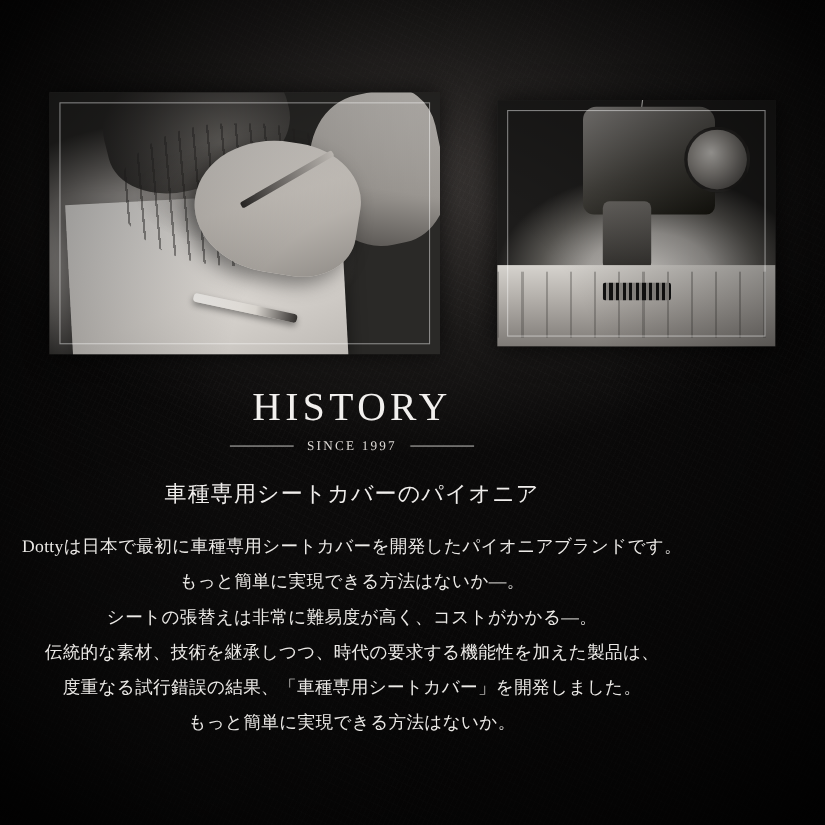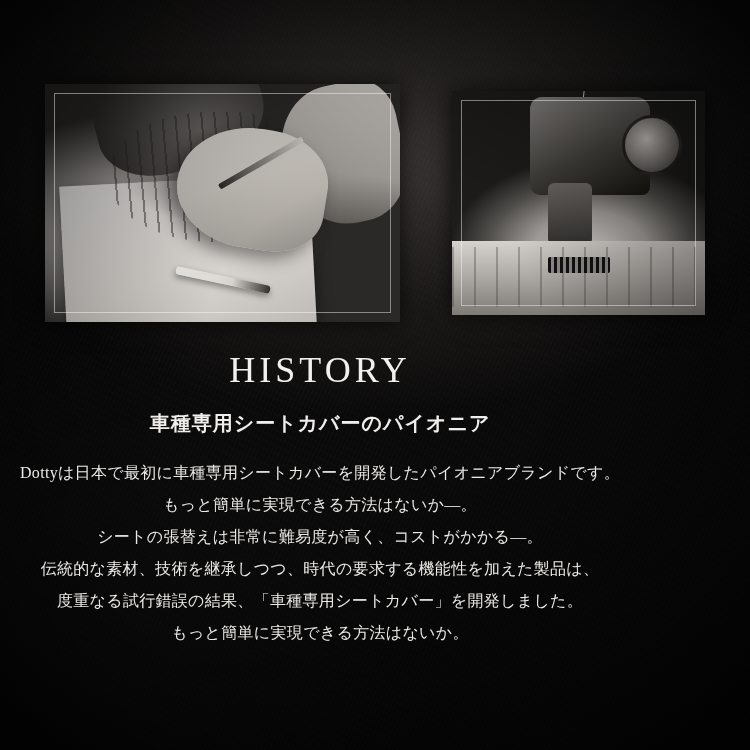--- a/index.html
+++ b/index.html
@@ -255,21 +255,20 @@
     font-family: "Liberation Serif", serif;
     font-size: 12px;
     letter-spacing: 2px;
     color: #ddd9d5;
   }
   .subhead {
     margin-top: 22px;
     font-size: 20px;
     letter-spacing: 1px;
     color: #f0eeec;
-    font-weight: bold;
   }
   .body-copy {
     margin-top: 20px;
     font-size: 16px;
     line-height: 2.0;
     color: #eceae7;
     letter-spacing: 0.3px;
   }
   .body-copy p {
     margin: 0;
@@ -303,20 +302,25 @@
       <div class="feed-dog"></div>
       <div class="inner-border"></div>
     </div>
 
   </div>
 
   <div class="content">
 
     <h1 class="history-title">HISTORY</h1>
 
+    <div class="since-wrap">
+      <span class="since-rule"></span>
+      <span class="since-text">SINCE 1997</span>
+      <span class="since-rule"></span>
+    </div>
 
     <div class="subhead">車種専用シートカバーのパイオニア</div>
 
     <div class="body-copy">
       <p>Dottyは日本で最初に車種専用シートカバーを開発したパイオニアブランドです。</p>
       <p>もっと簡単に実現できる方法はないか―。</p>
       <p>シートの張替えは非常に難易度が高く、コストがかかる―。</p>
       <p>伝統的な素材、技術を継承しつつ、時代の要求する機能性を加えた製品は、</p>
       <p>度重なる試行錯誤の結果、「車種専用シートカバー」を開発しました。</p>
       <p>もっと簡単に実現できる方法はないか。</p>

